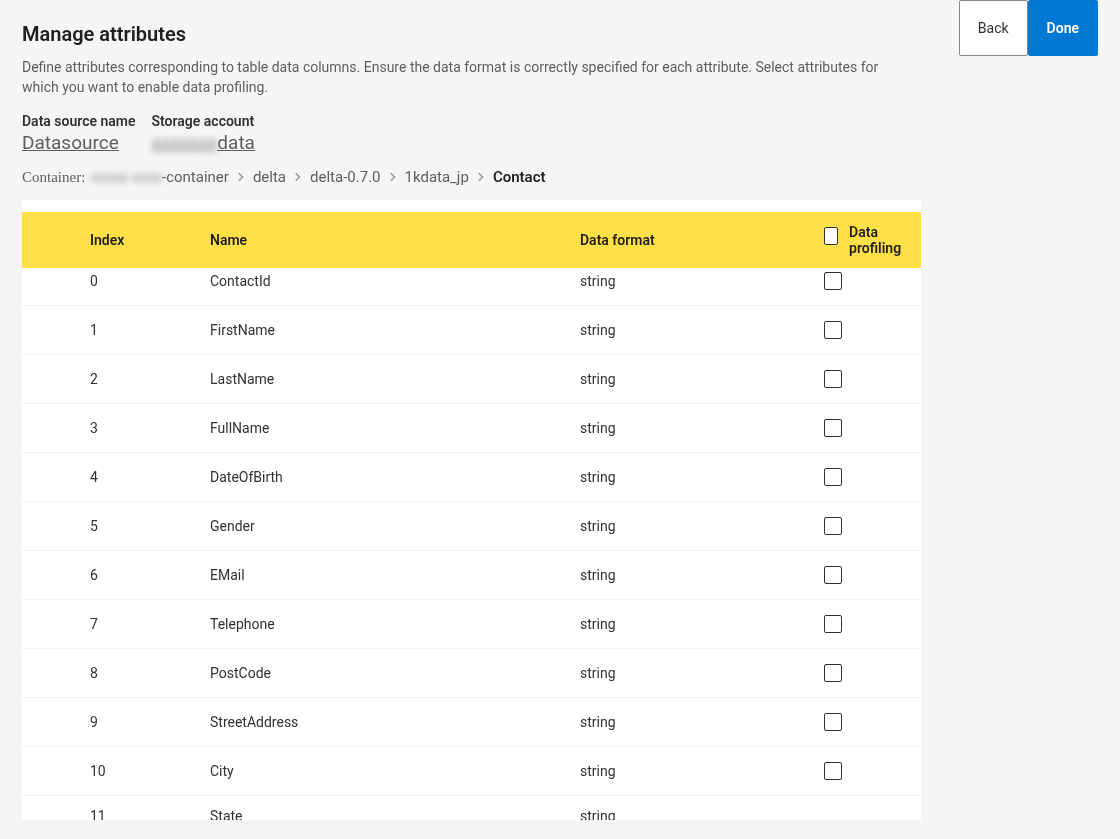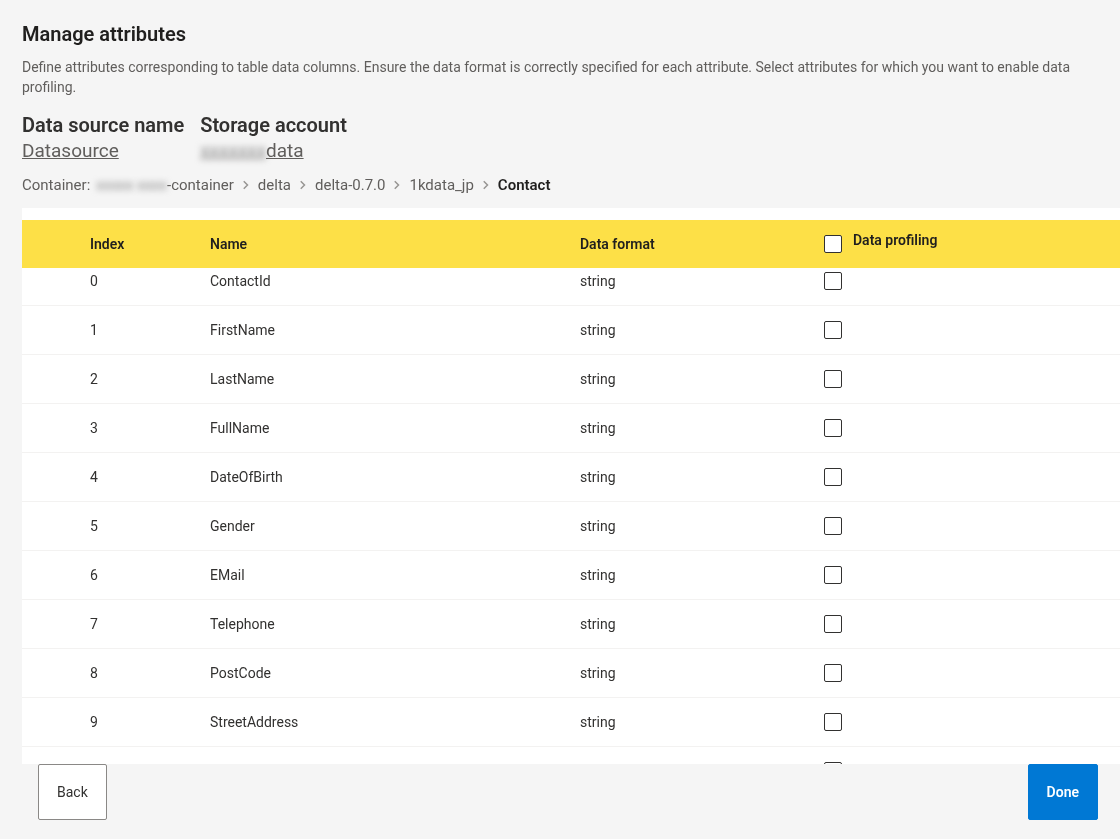--- a/index.html
+++ b/index.html
@@ -9,21 +9,21 @@
     font-family: "Segoe UI", -apple-system, BlinkMacSystemFont, Roboto, sans-serif;
     font-size: 14px;
     color: #323130;
     background: #f5f5f5;
     width: 1120px;
     height: 839px;
     overflow: hidden;
   }
   .page {
     display: flex;
-    flex-direction: column;
+    flex-direction: row;
     height: 820px;
     width: 1120px;
     background: #f5f5f5;
   }
   .content {
     flex: 1;
     overflow: hidden;
     padding: 22px 22px 0 22px;
     display: flex;
     flex-direction: column;
@@ -44,21 +44,21 @@
     display: flex;
     gap: 16px;
     margin-bottom: 14px;
   }
   .meta-col {
     display: flex;
     flex-direction: column;
     gap: 2px;
   }
   .meta-label {
-    font-size: 20px;
+    font-size: 14px;
     font-weight: 600;
     color: #323130;
   }
   .meta-value {
     font-size: 19px;
     color: #605e5c;
     text-decoration: underline;
   }
   .blur {
     filter: blur(3px);
@@ -67,21 +67,21 @@
   }
   .breadcrumb {
     display: flex;
     align-items: center;
     flex-wrap: wrap;
     gap: 6px;
     font-size: 15px;
     color: #605e5c;
     margin-bottom: 14px;
   }
-  .breadcrumb .bc-label { color:#605e5c; }
+  .breadcrumb .bc-label { color:#605e5c;font-family:Liberation Serif, serif; }
   .breadcrumb .bc-item { color:#605e5c; text-decoration:none; cursor:pointer; }
   .breadcrumb .bc-item.current { color:#201f1e; font-weight:600; cursor:default; }
   .breadcrumb .bc-sep {
     display:inline-flex; align-items:center;
   }
   .breadcrumb .bc-sep svg { width:12px; height:12px; }
   .breadcrumb .bc-sep svg path { stroke:#989694; stroke-width:2; fill:none; }
 
   .table-wrap {
     background:#ffffff;

